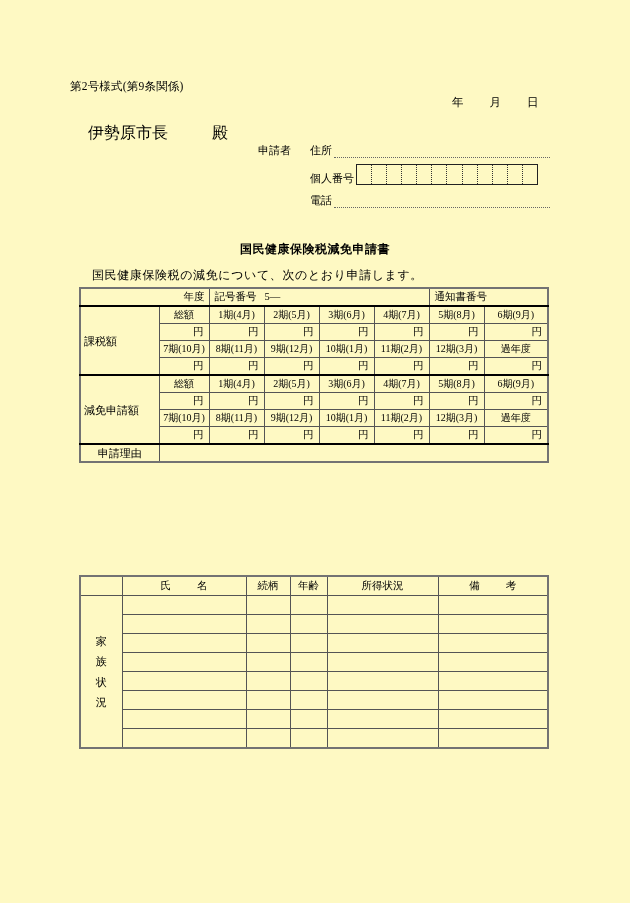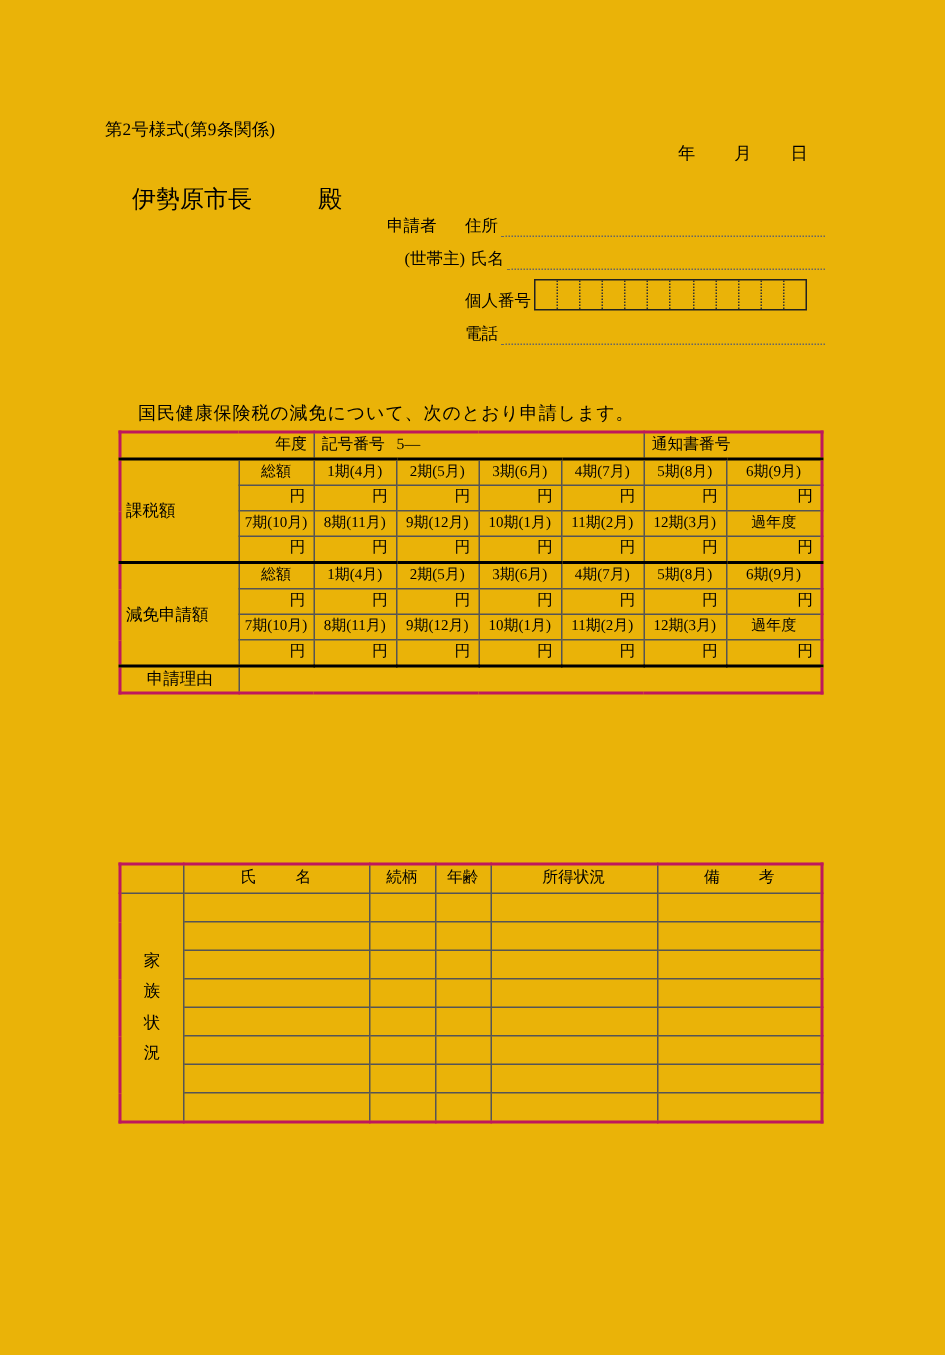--- a/index.html
+++ b/index.html
@@ -13,21 +13,21 @@
     height: 903px;
     position: relative;
     font-family: "Liberation Serif", "DejaVu Serif", serif;
     color: #000000;
     overflow: hidden;
   }
 
   .page {
     position: absolute;
     inset: 0;
-    background: #eab308;
+    background: #fef9c3;
   }
 
   
   .form-code {
     position: absolute;
     left: 70px;
     top: 79px;
     font-size: 11.5px;
     letter-spacing: 0.2px;
     white-space: nowrap;
@@ -131,21 +131,21 @@
   }
   table.grid td {
     border: 1px solid #555;
     padding: 0 3px;
     height: 16px;
     line-height: 16px;
     text-align: center;
     white-space: nowrap;
     overflow: hidden;
   }
-  table.grid.outer { border: 2px solid #be185d; }
+  table.grid.outer { border: 2px solid #737373; }
 
   #tax-table {
     left: 79px;
     top: 287px;
     width: 468px;
   }
   #tax-table td.lab {
     text-align: left;
     font-size: 11px;
   }
@@ -214,25 +214,20 @@
   </div>
 
   <div class="addressee">
     <span>伊勢原市長</span><span class="hon">殿</span>
   </div>
 
   <div class="applicant">
     <div class="ap-row">
       <span class="ap-pre">申請者</span>
       <span class="ap-lab">住所</span>
-      <span class="ap-fill"></span>
-    </div>
-    <div class="ap-row">
-      <span class="ap-pre right">(世帯主)</span>
-      <span class="ap-lab">氏名</span>
       <span class="ap-fill"></span>
     </div>
     <div class="ap-row mynum">
       <span class="ap-pre"></span>
       <span class="ap-lab">個人番号</span>
       <span class="mynum-boxes">
         <span class="cell"></span>
         <span class="cell"></span>
         <span class="cell"></span>
         <span class="cell"></span>
@@ -246,20 +241,21 @@
         <span class="cell"></span>
       </span>
     </div>
     <div class="ap-row">
       <span class="ap-pre"></span>
       <span class="ap-lab">電話</span>
       <span class="ap-fill"></span>
     </div>
   </div>
 
+  <div class="doc-title">国民健康保険税減免申請書</div>
   <div class="intro">国民健康保険税の減免について、次のとおり申請します。</div>
 
   <table class="grid outer" id="tax-table">
     <colgroup>
       <col style="width:79px">
         <col style="width:50px">
         <col style="width:55px">
         <col style="width:55px">
       <col style="width:55px">
         <col style="width:55px">

